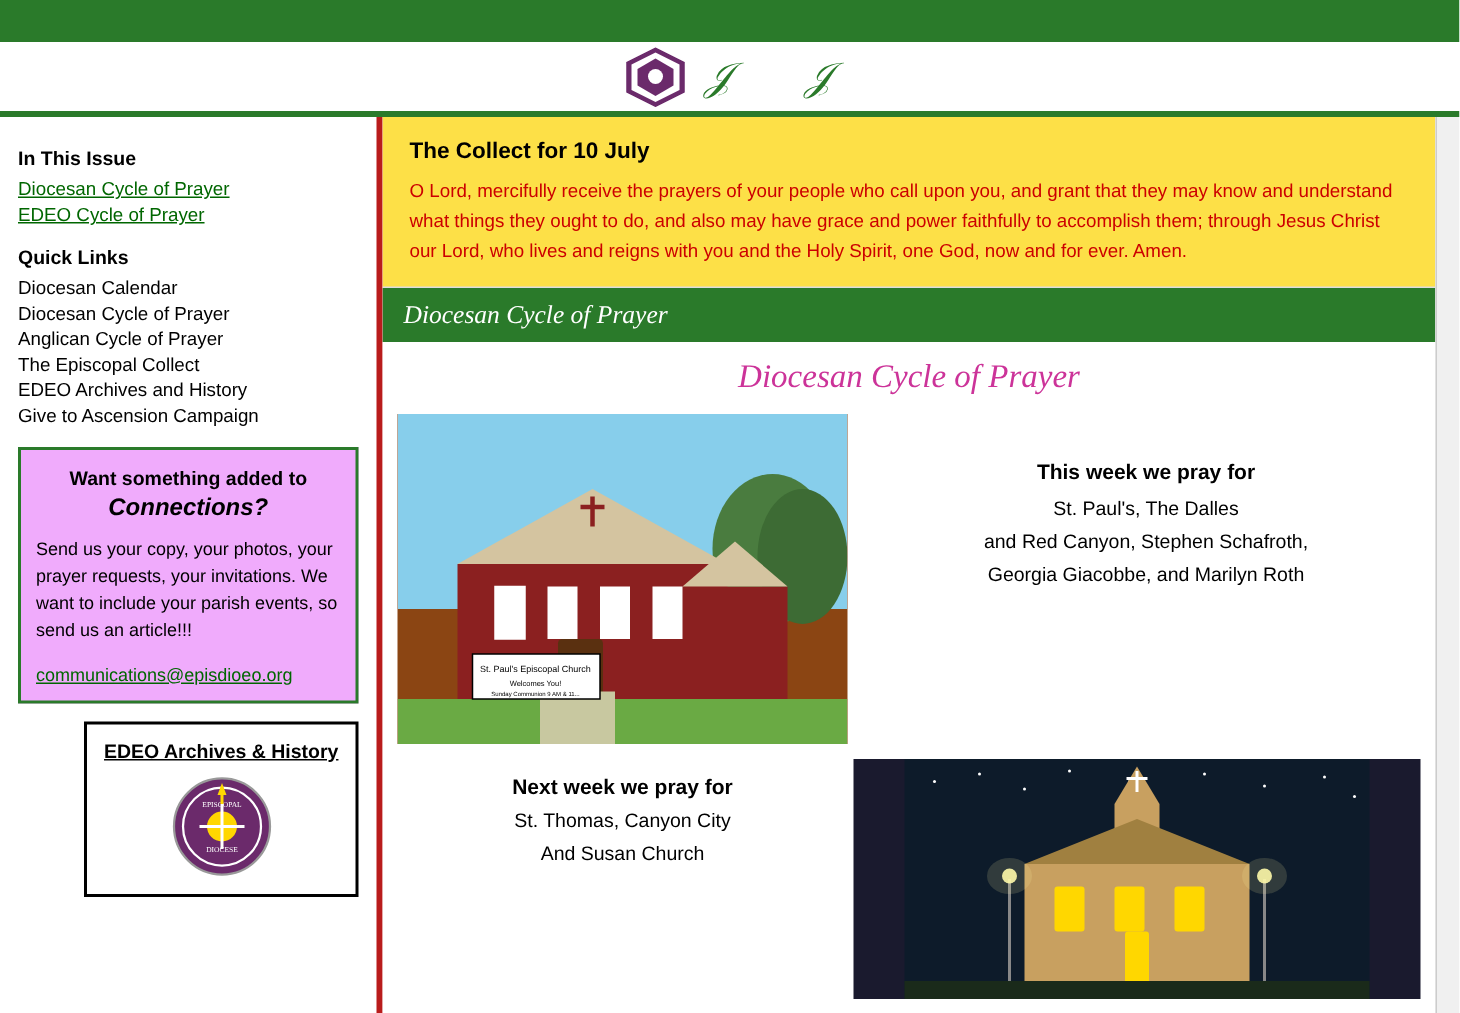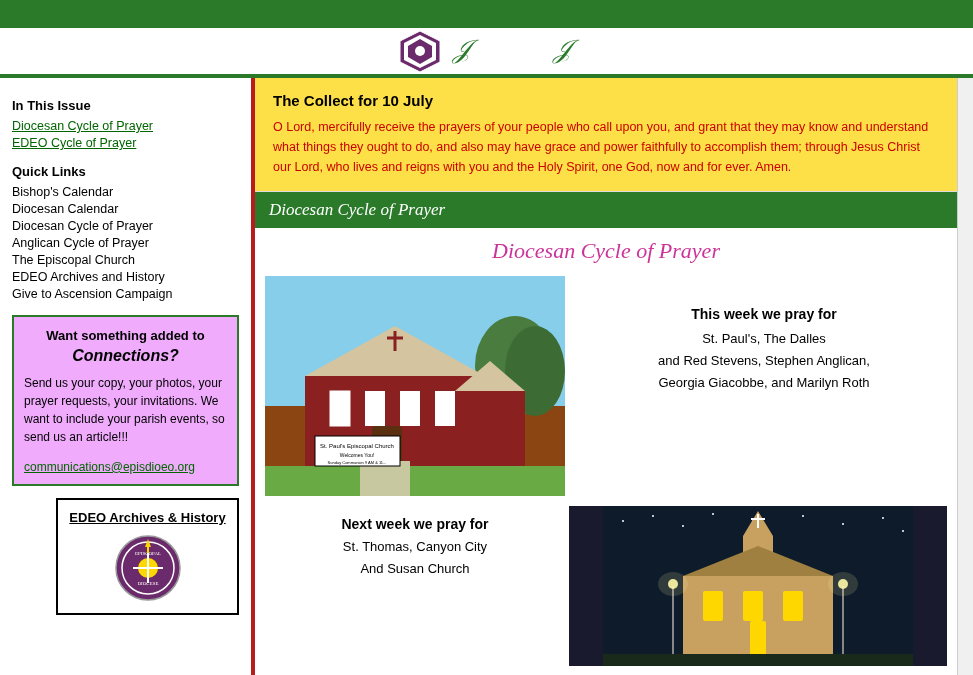--- a/index.html
+++ b/index.html
@@ -260,38 +260,37 @@
 <div class="top-bar"></div>
 
 <div class="header">
 
   <svg width="45" height="45" viewBox="0 0 45 45" class="header-logo">
     <polygon points="22,2 42,12 42,33 22,43 2,33 2,12" fill="#6b2a6b" stroke="#fff" stroke-width="1"></polygon>
     <polygon points="22,6 38,14 38,31 22,39 6,31 6,14" fill="#fff"></polygon>
     <polygon points="22,10 34,17 34,28 22,35 10,28 10,17" fill="#6b2a6b"></polygon>
     <circle cx="22" cy="22" r="5" fill="#fff"></circle>
   </svg>
-  <span class="header-title" style="font-family: Liberation Mono, monospace; font-style: italic; color: #2a7a2a; font-size: 26px; letter-spacing: 4px;">𝒥 &nbsp;&nbsp; 𝒥</span>
+  <span class="header-title" style="font-family: Liberation Sans, sans-serif; font-style: italic; color: #2a7a2a; font-size: 26px; letter-spacing: 4px;">𝒥 &nbsp;&nbsp; 𝒥</span>
 </div>
 
 <div class="main-layout">
 
   <div class="sidebar">
     <div class="sidebar-section-title">In This Issue</div>
 
     <a href="#" class="sidebar-link">Diocesan Cycle of Prayer</a>
     <a href="#" class="sidebar-link">EDEO Cycle of Prayer</a>
 
     <div class="sidebar-section-title" style="margin-top:14px;">Quick Links</div>
 
-    <a href="#" class="sidebar-link" style="color:#000; text-decoration:none;">Bishop's Calendar</a>
     <a href="#" class="sidebar-link" style="color:#000; text-decoration:none;">Diocesan Calendar</a>
     <a href="#" class="sidebar-link" style="color:#000; text-decoration:none;">Diocesan Cycle of Prayer</a>
     <a href="#" class="sidebar-link" style="color:#000; text-decoration:none;">Anglican Cycle of Prayer</a>
-    <a href="#" class="sidebar-link" style="color:#000; text-decoration:none;">The Episcopal Church</a>
+    <a href="#" class="sidebar-link" style="color:#000; text-decoration:none;">The Episcopal Collect</a>
     <a href="#" class="sidebar-link" style="color:#000; text-decoration:none;">EDEO Archives and History</a>
     <a href="#" class="sidebar-link" style="color:#000; text-decoration:none;">Give to Ascension Campaign</a>
 
     <div class="sidebar-box">
       <p>
         <span>Want something added to</span><br>
         <span class="connections">Connections?</span>
       </p>
       <p class="body-text">Send us your copy, your photos, your prayer requests, your invitations. We want to include your parish events, so send us an article!!!</p>
       <br>
@@ -362,21 +361,21 @@
             <rect x="50" y="160" width="85" height="30" fill="#fff" stroke="#000" stroke-width="1"></rect>
             <text x="92" y="172" text-anchor="middle" font-size="6" fill="#000" font-family="Arial">St. Paul's Episcopal Church</text>
             <text x="92" y="181" text-anchor="middle" font-size="5" fill="#000" font-family="Arial">Welcomes You!</text>
             <text x="92" y="188" text-anchor="middle" font-size="4" fill="#000" font-family="Arial">Sunday Communion 9 AM &amp; 11...</text>
           </svg>
         </div>
 
         <div class="cycle-right-text">
           <div class="pray-for-title">This week we pray for</div>
           <div class="pray-for-names">St. Paul's, The Dalles</div>
-          <div class="pray-for-names">and Red Stevens, Stephen Anglican,</div>
+          <div class="pray-for-names">and Red Canyon, Stephen Schafroth,</div>
           <div class="pray-for-names">Georgia Giacobbe, and Marilyn Roth</div>
         </div>
       </div>
 
       <div class="bottom-row">
         <div class="next-week">
           <div class="next-week-title">Next week we pray for</div>
           <div class="next-week-names">St. Thomas, Canyon City</div>
           <div class="next-week-names">And Susan Church</div>
         </div>

